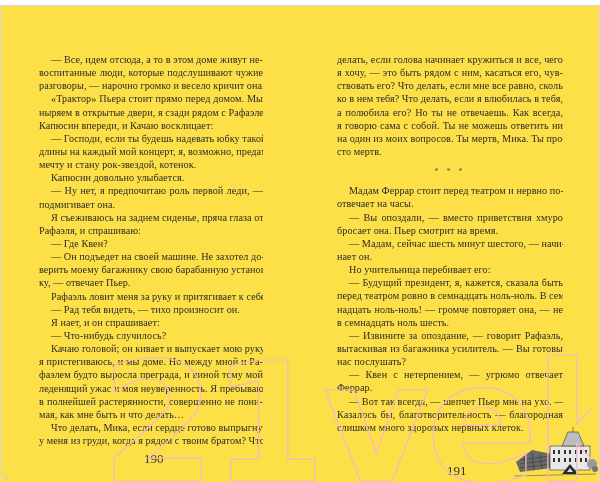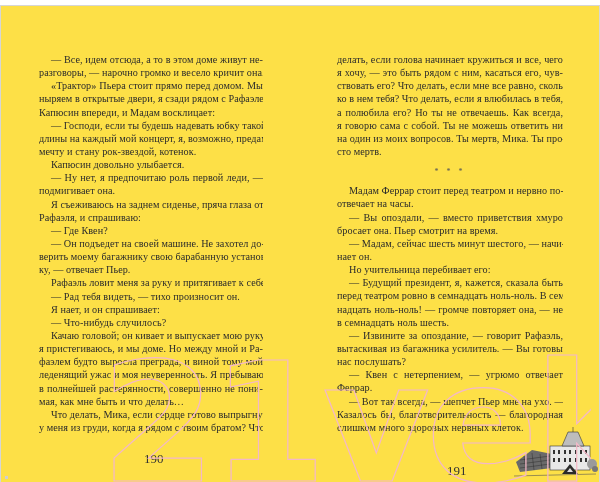--- a/index.html
+++ b/index.html
@@ -81,24 +81,25 @@
     }
   </style>
 </head>
 <body>
 
 <div class="spread">
 
   <div class="page page-left">
     <div class="text-block" id="left-text">
         <span class="line indent">— Все, идем отсюда, а то в этом доме живут не-</span>
+        <span class="line">воспитанные люди, которые подслушивают чужие</span>
         <span class="line last">разговоры, — нарочно громко и весело кричит она.</span>
         <span class="line indent">«Трактор» Пьера стоит прямо перед домом. Мы</span>
         <span class="line">ныряем в открытые двери, я сзади рядом с Рафаэлем,</span>
-        <span class="line last">Капюсин впереди, и Мадам восклицает:</span>
+        <span class="line last">Капюсин впереди, и Качаю восклицает:</span>
         <span class="line indent">— Господи, если ты будешь надевать юбку такой</span>
         <span class="line">длины на каждый мой концерт, я, возможно, предам</span>
         <span class="line last">мечту и стану рок-звездой, котенок.</span>
         <span class="line indent last">Капюсин довольно улыбается.</span>
         <span class="line indent">— Ну нет, я предпочитаю роль первой леди, —</span>
         <span class="line last">подмигивает она.</span>
         <span class="line indent">Я съеживаюсь на заднем сиденье, пряча глаза от</span>
         <span class="line last">Рафаэля, и спрашиваю:</span>
         <span class="line indent last">— Где Квен?</span>
         <span class="line indent">— Он подъедет на своей машине. Не захотел до-</span>

